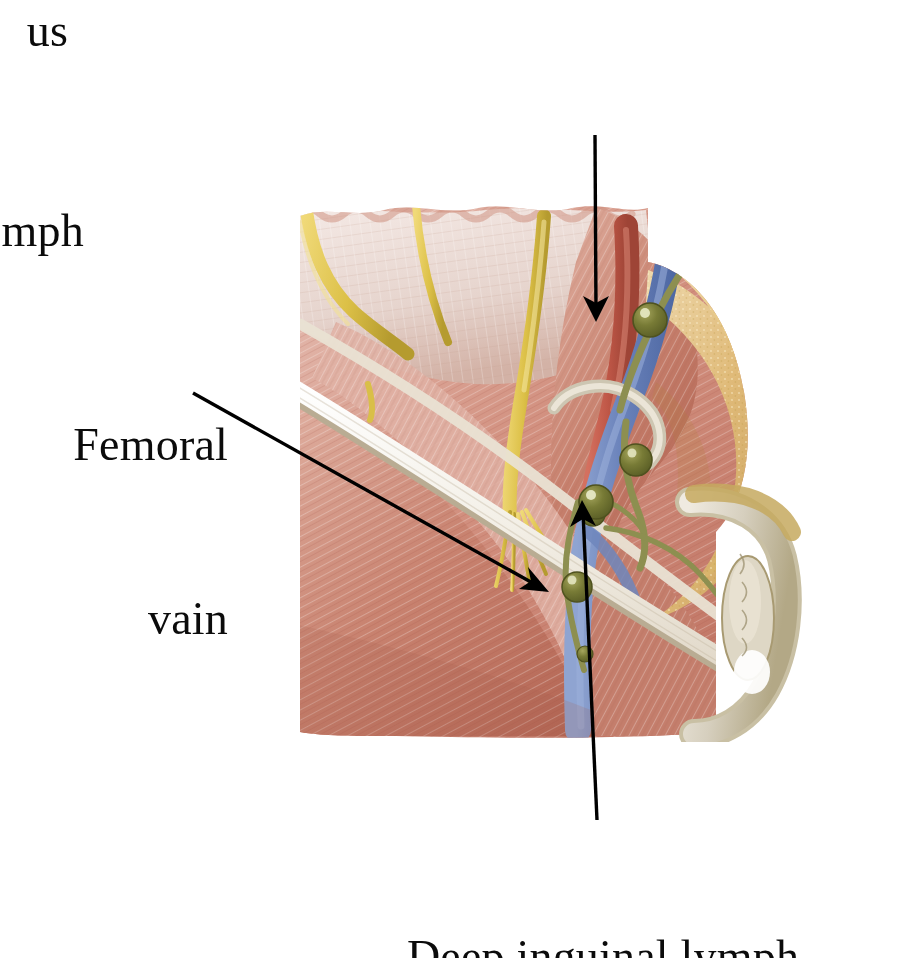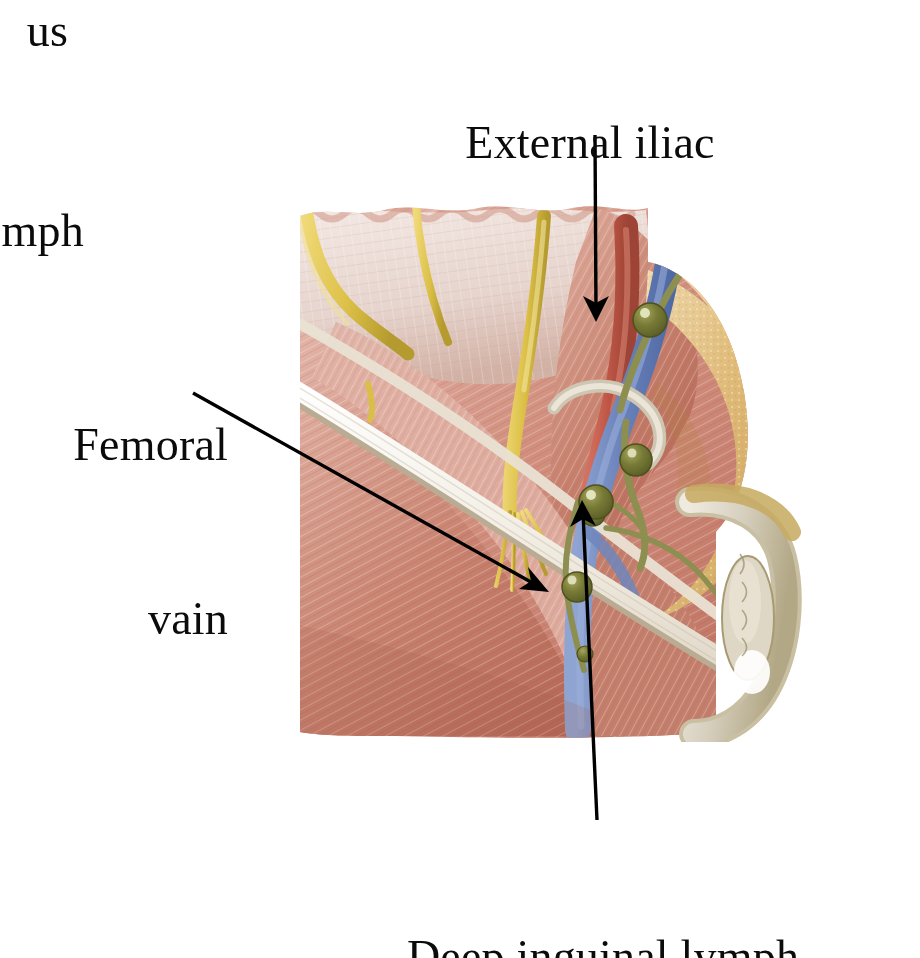--- a/index.html
+++ b/index.html
@@ -312,21 +312,20 @@
       <path d="M549 592 L 519 589 L 531 581 L 528 567 Z" fill="#000000"></path>
     </g>
 
     <g>
       <line x1="597" y1="820" x2="583" y2="512" stroke="#000000" stroke-width="3.4"></line>
       <path d="M582 500 L 570 527 L 583 519 L 596 526 Z" fill="#000000"></path>
     </g>
   </svg>
 
   <div class="label center" id="label-external-iliac">
-    <div>External iliac</div>
   </div>
 
   <div class="label right" id="label-femoral-vein">
     <div>Femoral</div>
     <div>vain</div>
   </div>
 
   <div class="label center" id="label-deep-inguinal">
     <div>Deep inguinal lymph</div>
     

